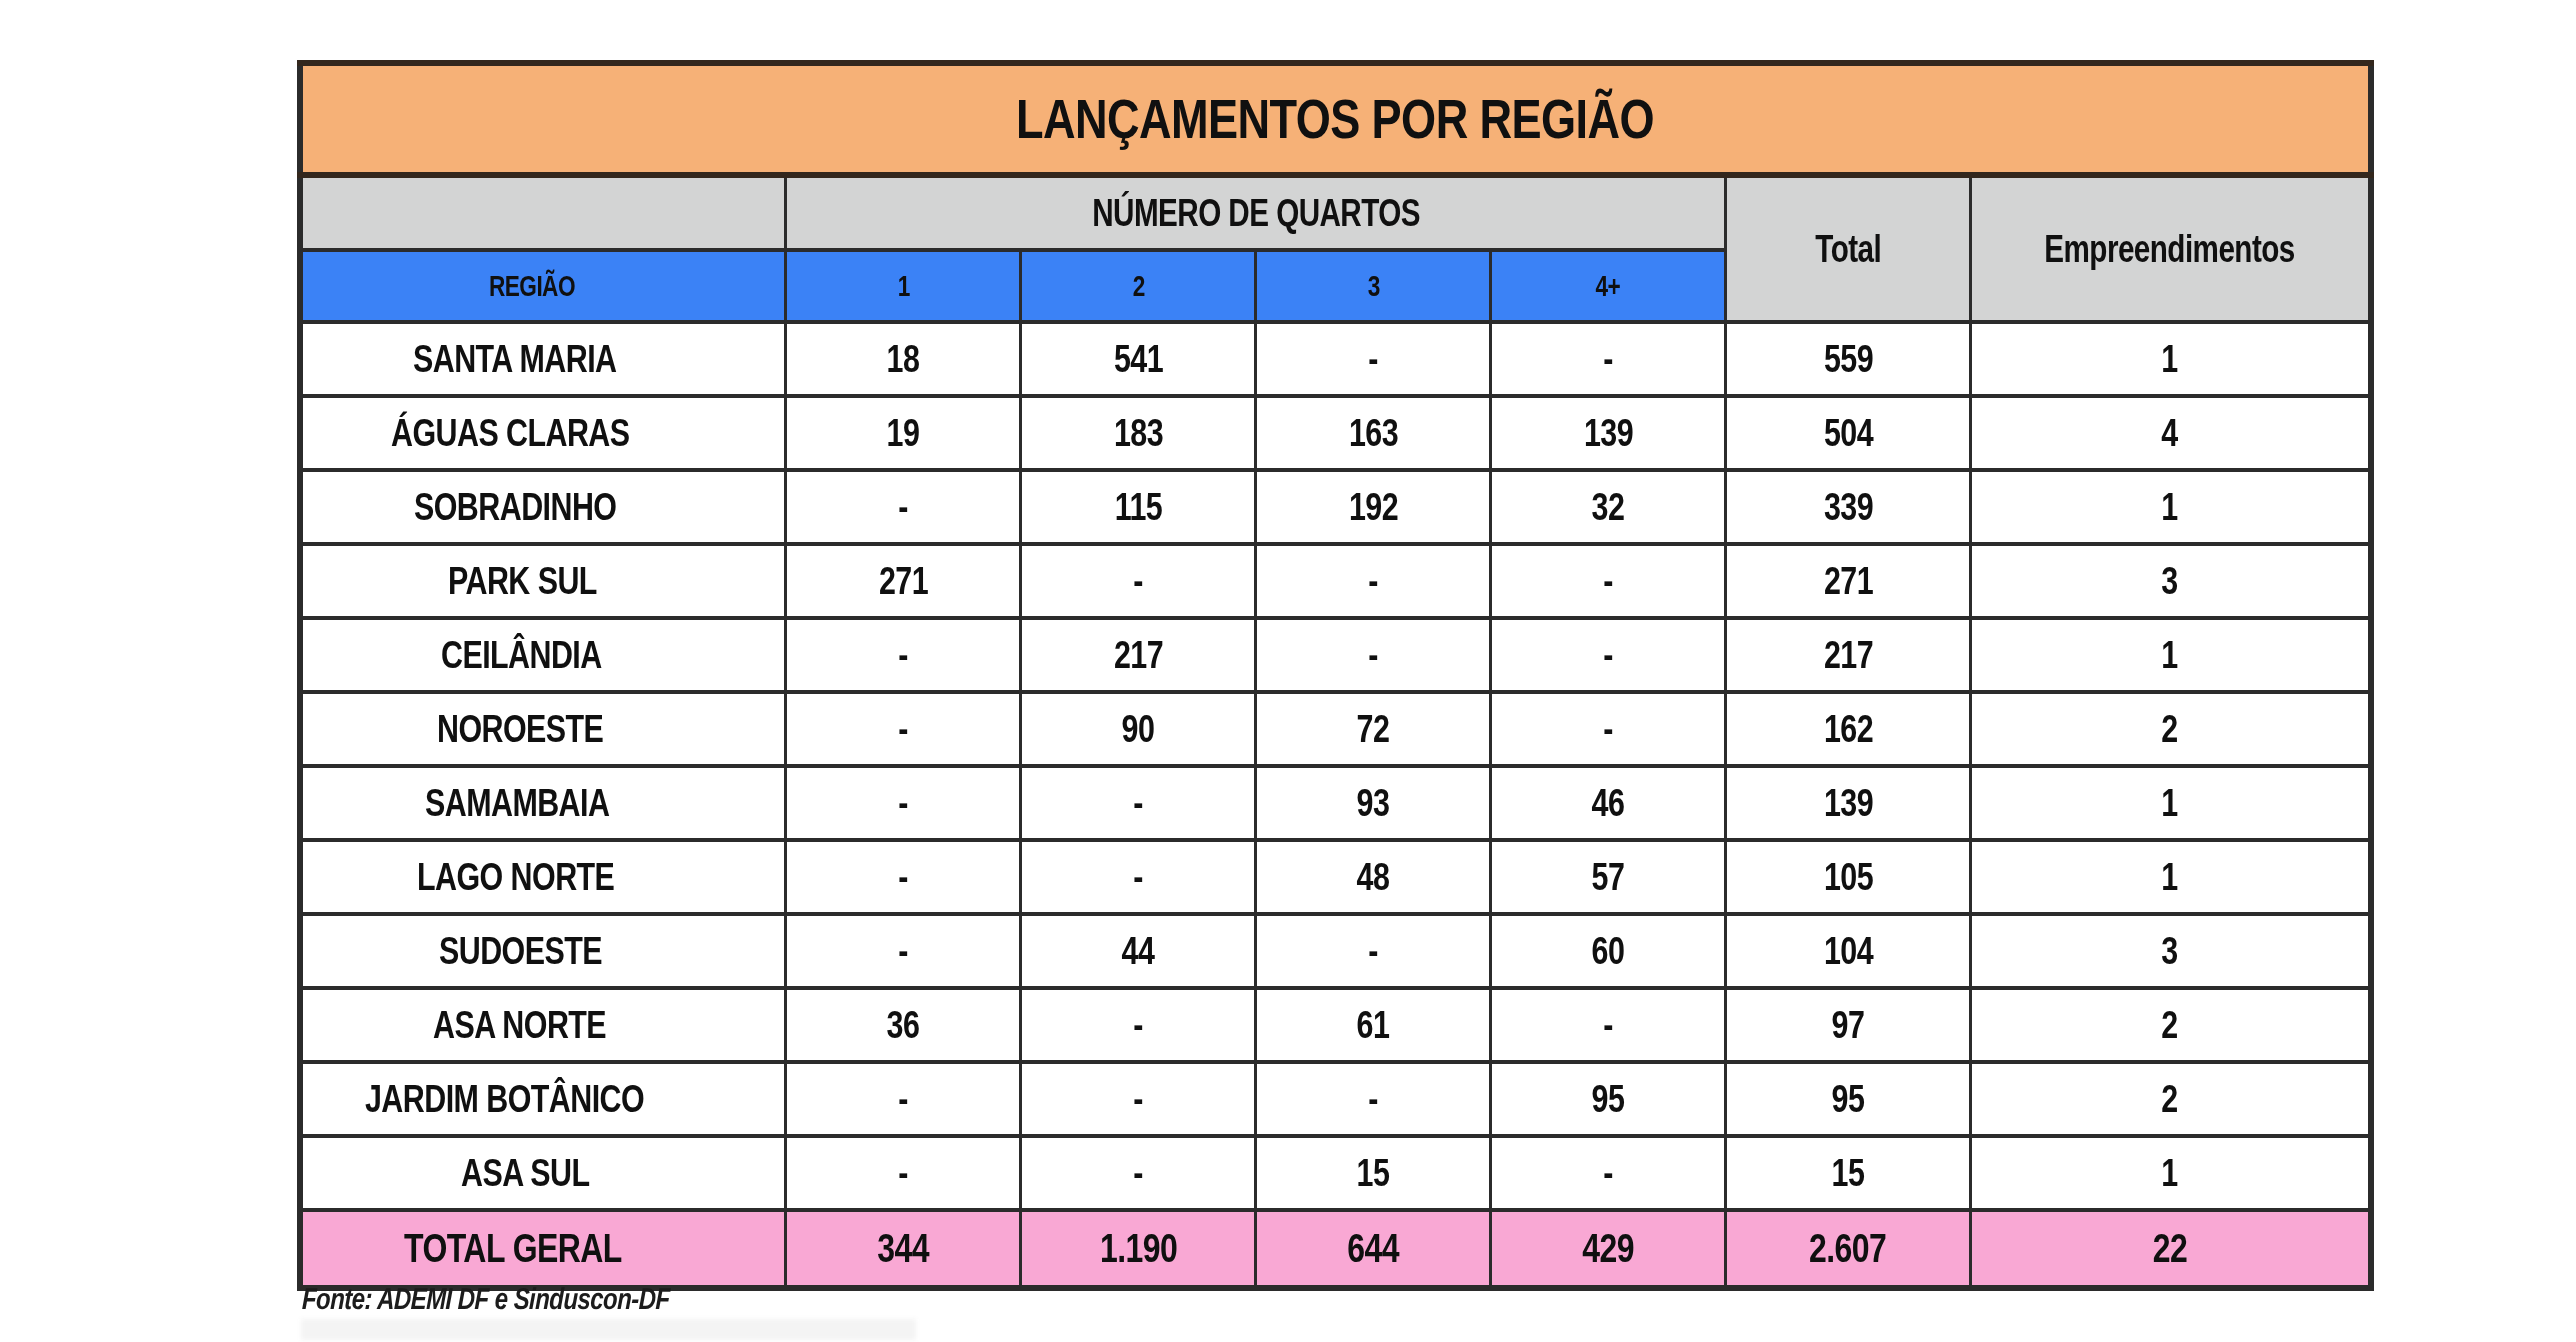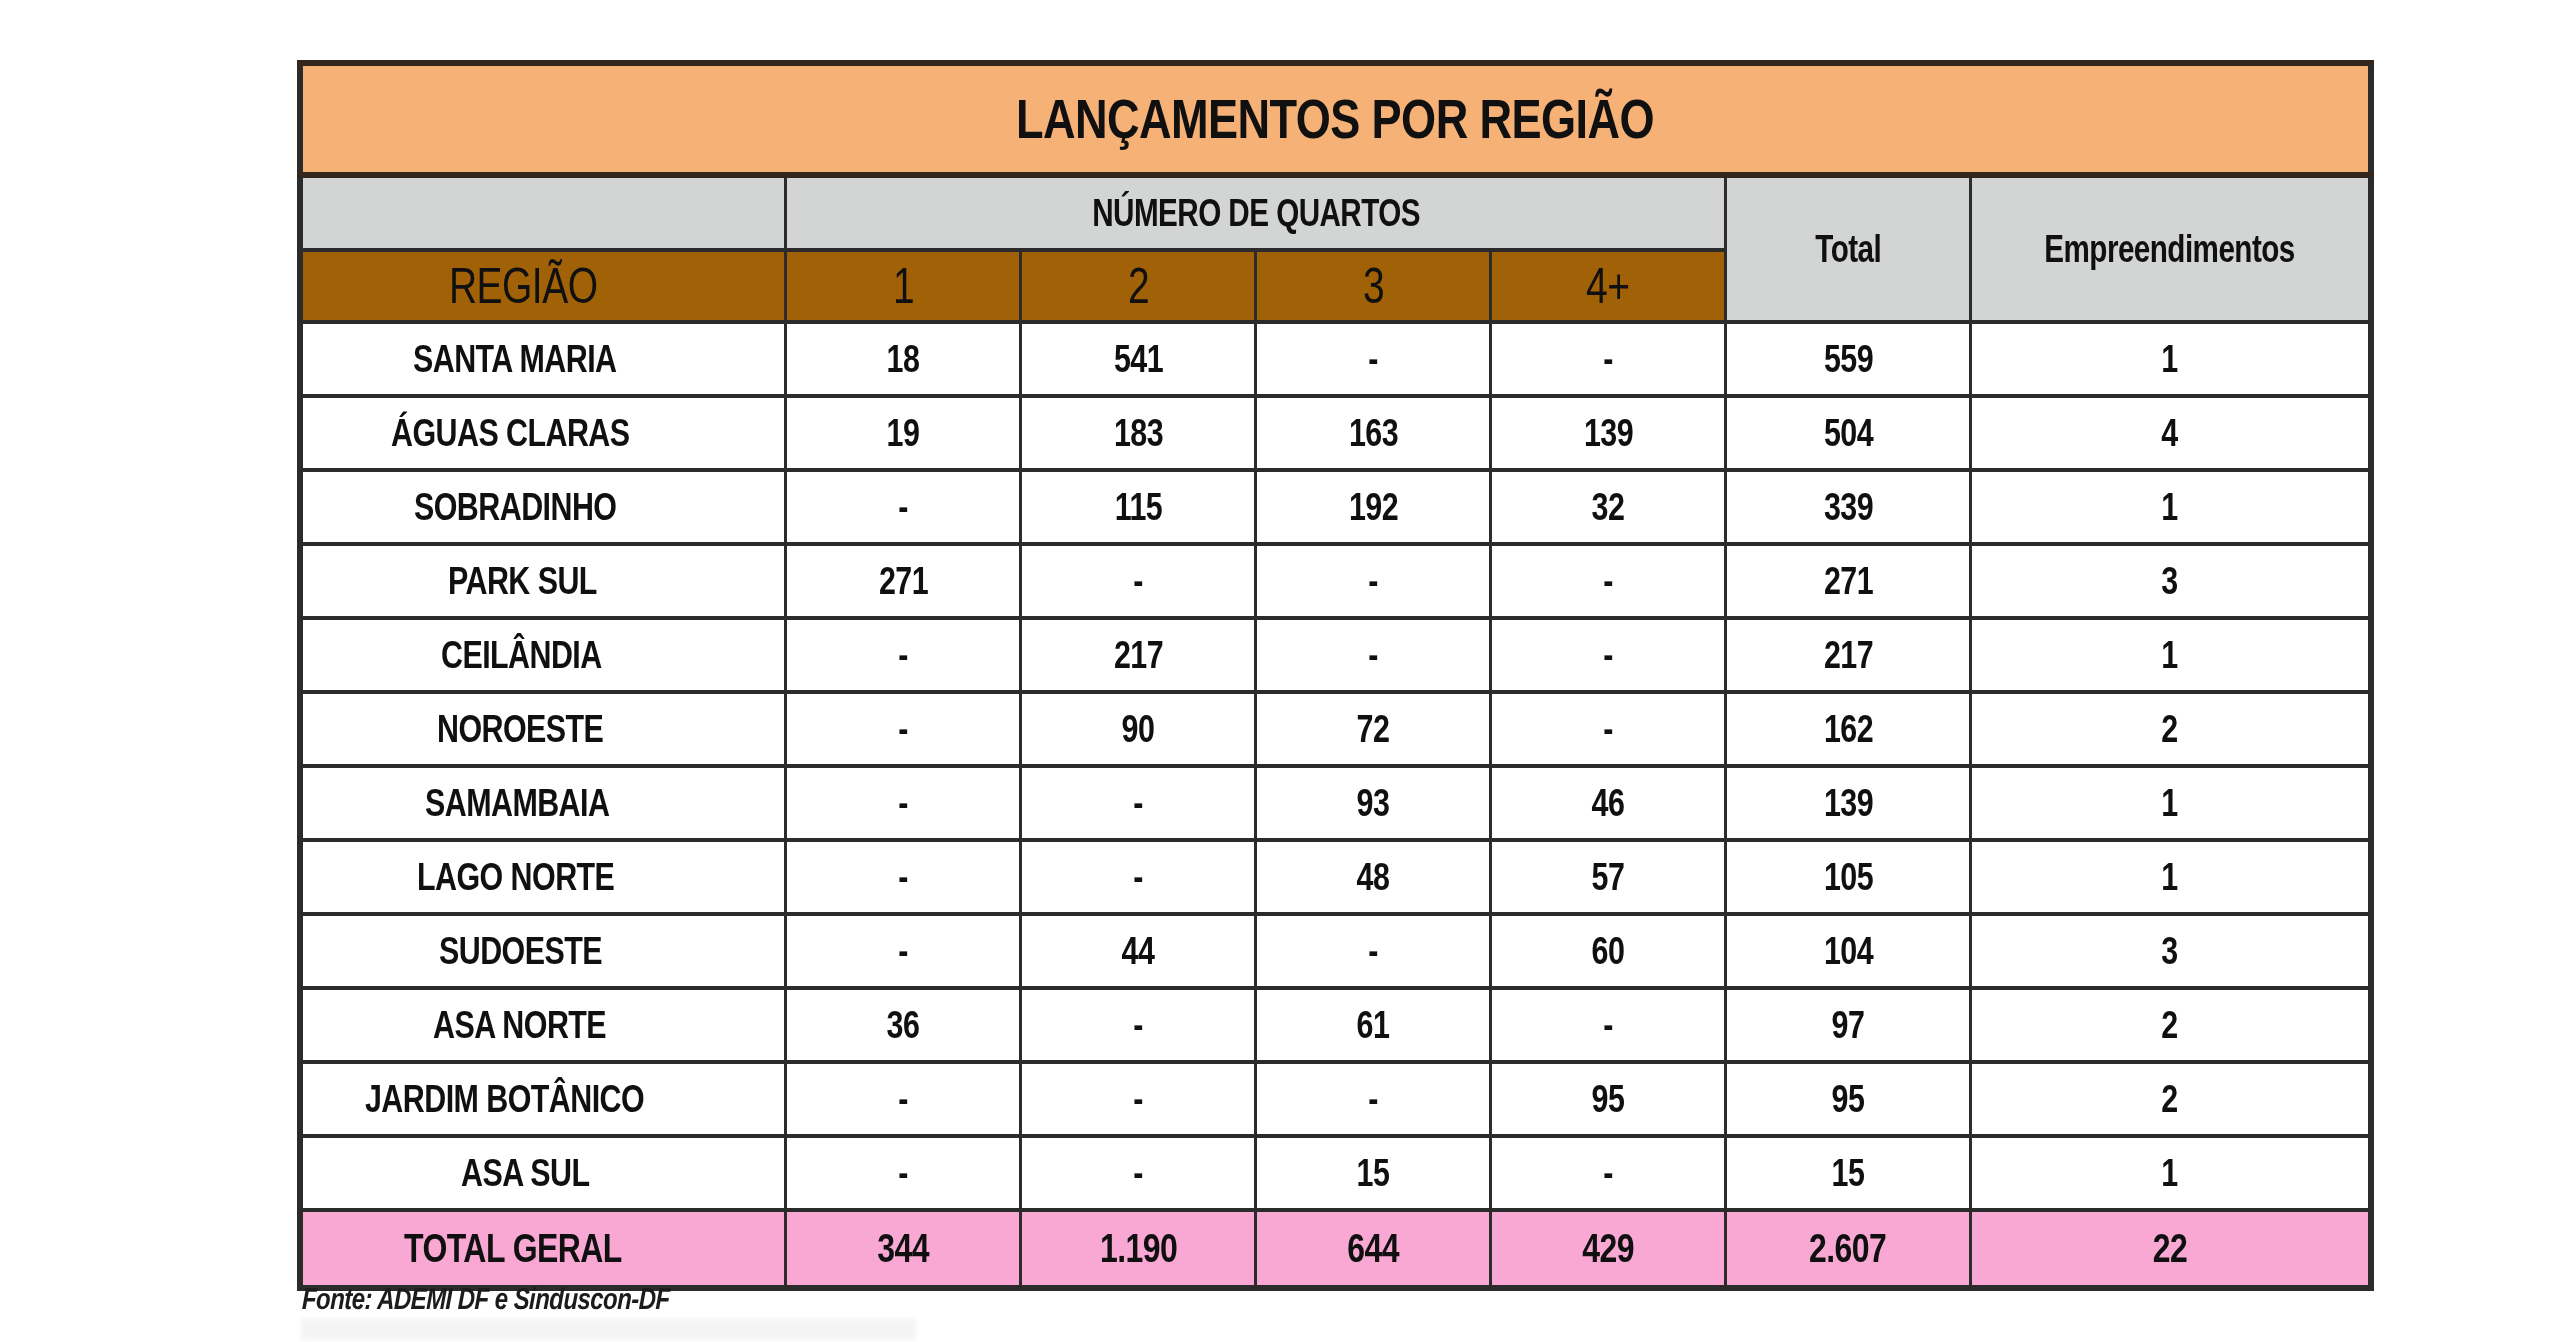--- a/index.html
+++ b/index.html
@@ -47,21 +47,21 @@
   tr.r-title td{
     height:106px;
     background:#f6b177;
     border-top:6.3px solid #33271d;
     border-bottom:6.3px solid #33271d;
     font-weight:bold;
     font-size:55px;
   }
   
   tr.r-head1 td{ height:70px; background:#d3d4d4; font-weight:bold; font-size:38px; }
-  tr.r-head2 td{ height:68px;  background:#a16207; font-weight:normal; font-size:50px; }
+  tr.r-head2 td{ height:68px;  background:#3b82f6; font-weight:bold; font-size:29px; }
   td.span-head{ background:#d3d4d4; font-weight:bold; font-size:39px; }
 
   
   tr.r-data td{ height:70px; background:#ffffff; font-size:39px; font-weight:bold; }
   tr.r-total td{ height:73px; background:#f9a8d4; font-size:41px; font-weight:bold; }
 
   td.left{ text-align:left; padding-left:18px; }
 
   
   .cx{

